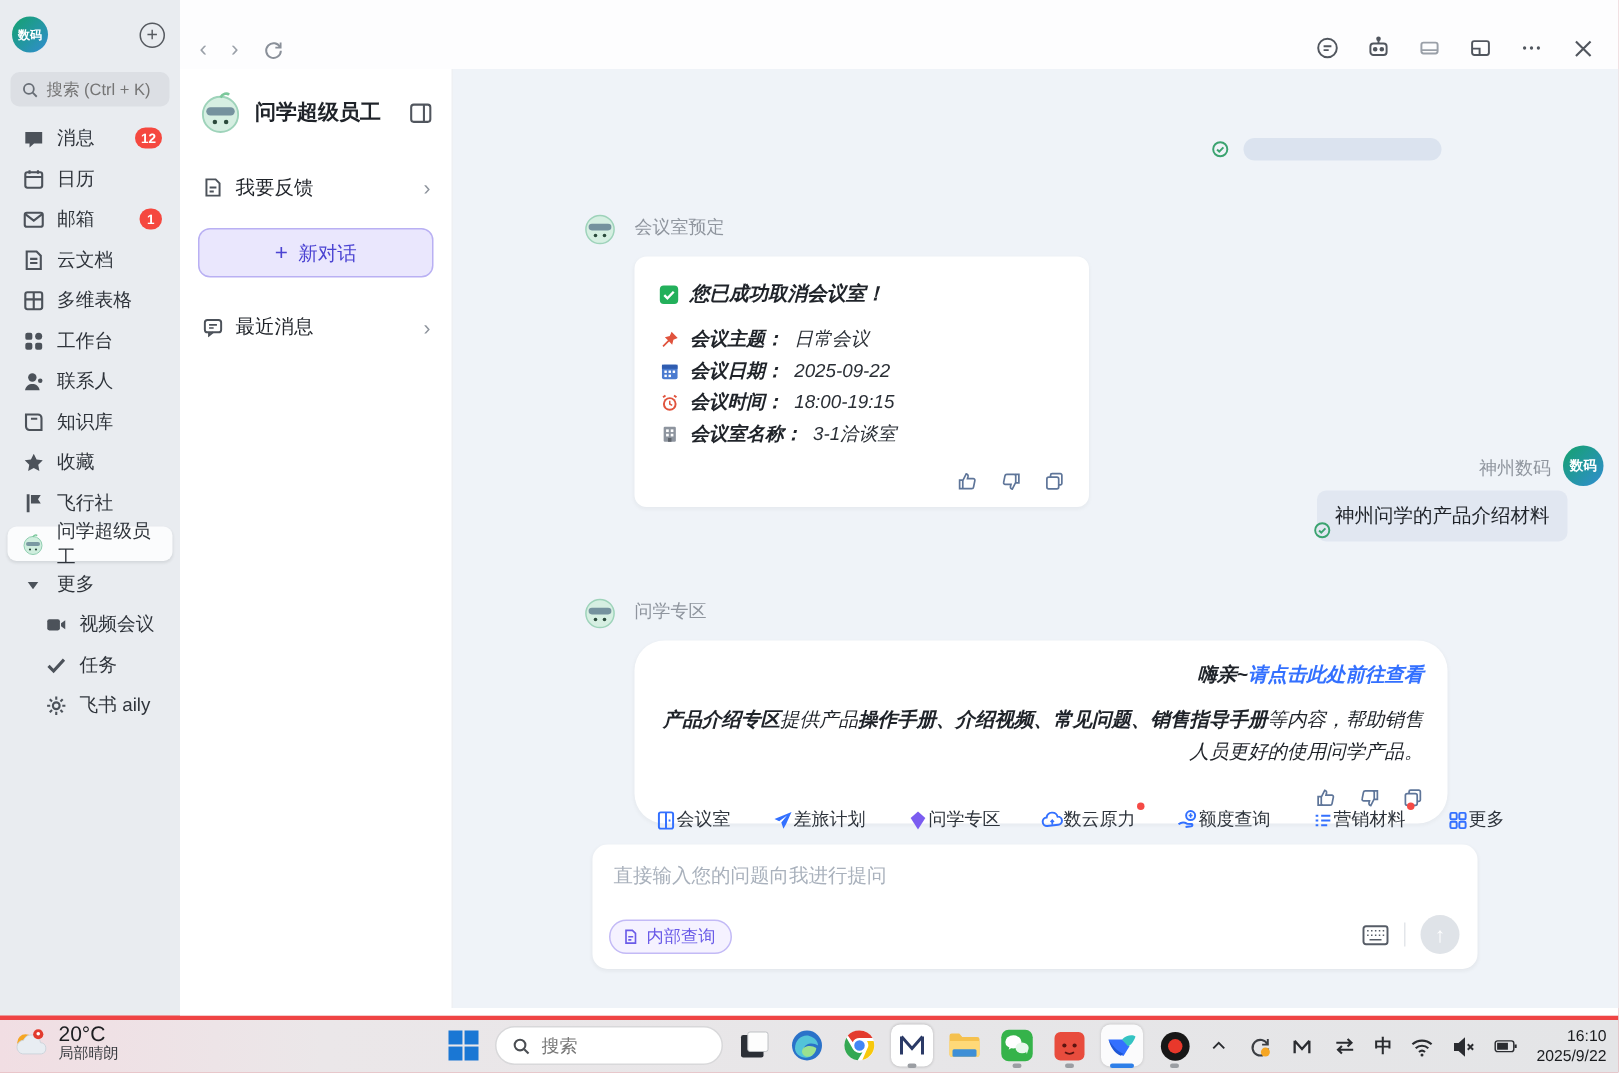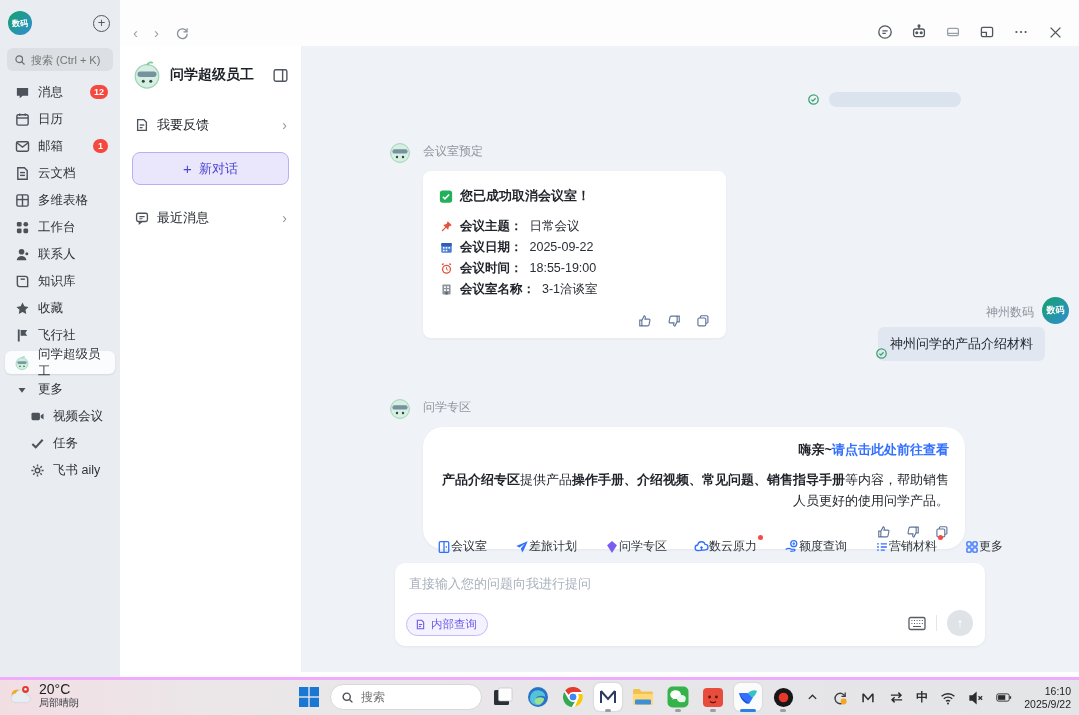--- a/index.html
+++ b/index.html
@@ -1,21 +1,21 @@
 <!DOCTYPE html>
 <html><head>
 <meta charset="utf-8">
 <style>
   * { margin:0; padding:0; box-sizing:border-box; }
   html,body { width:1079px; height:715px; overflow:hidden; }
   body { font-family:"Liberation Sans","DejaVu Sans",sans-serif; background:#d8dade; position:relative; }
   svg { display:block; }
 
   
-  .desktop { position:absolute; inset:0; background:#f0abfc; }
+  .desktop { position:absolute; inset:0; background:#ef4444; }
   .window { position:absolute; left:0; top:0; width:1079px; height:677px; background:#e9ecf0; }
 
   
   .titlebar { position:absolute; left:0; top:0; width:100%; height:22px; }
   .tb-controls { position:absolute; right:6px; top:3px; display:flex; align-items:center; gap:19px; color:#4a4d52; }
   .tb-btn { width:16px; height:16px; display:flex; align-items:center; justify-content:center; cursor:default; }
 
   
   .rail { position:absolute; left:0; top:0; width:120px; height:677px; padding-top:10px; }
   .rail-top { display:flex; align-items:center; justify-content:space-between; padding:0 10px 0 8px; height:26px; }
@@ -56,21 +56,21 @@
   .green-ic { color:#3ba370; }
 
   .msg-name { font-size:12px; color:#8f959e; }
   .msg-avatar { width:24px; height:24px; }
 
   .group1 { position:absolute; left:86px; top:94px; }
   .group2 { position:absolute; left:86px; top:350px; }
   .grp-head { display:flex; align-items:flex-start; gap:11px; }
   .grp-head .msg-name { margin-top:3px; }
 
-  .card { background:#fff; border-radius:8px; box-shadow:0 1px 3px rgba(31,35,41,.05); margin-left:35px; }
+  .card { background:#fff; border-radius:8px; box-shadow:0 1px 3px rgba(31,35,41,.05); margin-left:35px;font-style:italic; }
   .card1 { width:303px; margin-top:7px; padding:16px 16px 10px; }
   .card2 { width:542px; margin-top:7px; padding:14px 16px 10px;border-radius:20px; }
   .card-title { display:flex; align-items:center; gap:7px; font-size:13px; font-weight:bold; color:#1f2329; margin-bottom:11px; }
   .mrow { display:flex; align-items:center; gap:7px; font-size:12.5px; color:#1f2329; line-height:21px; }
   .mrow b { font-weight:bold; }
   .mrow .mv { color:#2a2f36; }
   .mic { width:14px; height:14px; flex:none; display:flex; align-items:center; justify-content:center; }
   .card-actions { display:flex; justify-content:flex-end; gap:15px; color:#5e7599; margin-top:14px; }
   .act { width:14px; height:14px; }
 
@@ -475,21 +475,21 @@
             <div class="mrow">
               <span class="mic">
                   <svg width="13" height="13" viewBox="0 0 16 16">
                     <circle cx="8" cy="9" r="5.6" fill="#e0533d"></circle>
                     <circle cx="8" cy="9" r="4" fill="#fff"></circle>
                     <path d="M8 6.4V9l2 1.2" stroke="#e0533d" stroke-width="1.2" fill="none"></path>
                     <path d="M2.5 3.5 4.5 2M13.5 3.5 11.5 2" stroke="#e0533d" stroke-width="1.6"></path>
                   </svg>
                 </span>
               <b>会议时间：</b>
-              <span class="mv">18:55-19:00</span>
+              <span class="mv">18:00-19:15</span>
             </div>
             <div class="mrow">
               <span class="mic">
                   <svg width="13" height="13" viewBox="0 0 16 16">
                     <rect x="3" y="1.8" width="10" height="12.4" rx="1" fill="#8d949e"></rect>
                     <rect x="5" y="4" width="2.2" height="2.2" fill="#fff"></rect>
                     <rect x="8.8" y="4" width="2.2" height="2.2" fill="#fff"></rect>
                     <rect x="5" y="7.6" width="2.2" height="2.2" fill="#fff"></rect>
                     <rect x="8.8" y="7.6" width="2.2" height="2.2" fill="#fff"></rect>
                     <rect x="6.6" y="11" width="2.8" height="3.2" fill="#5d636b"></rect>

